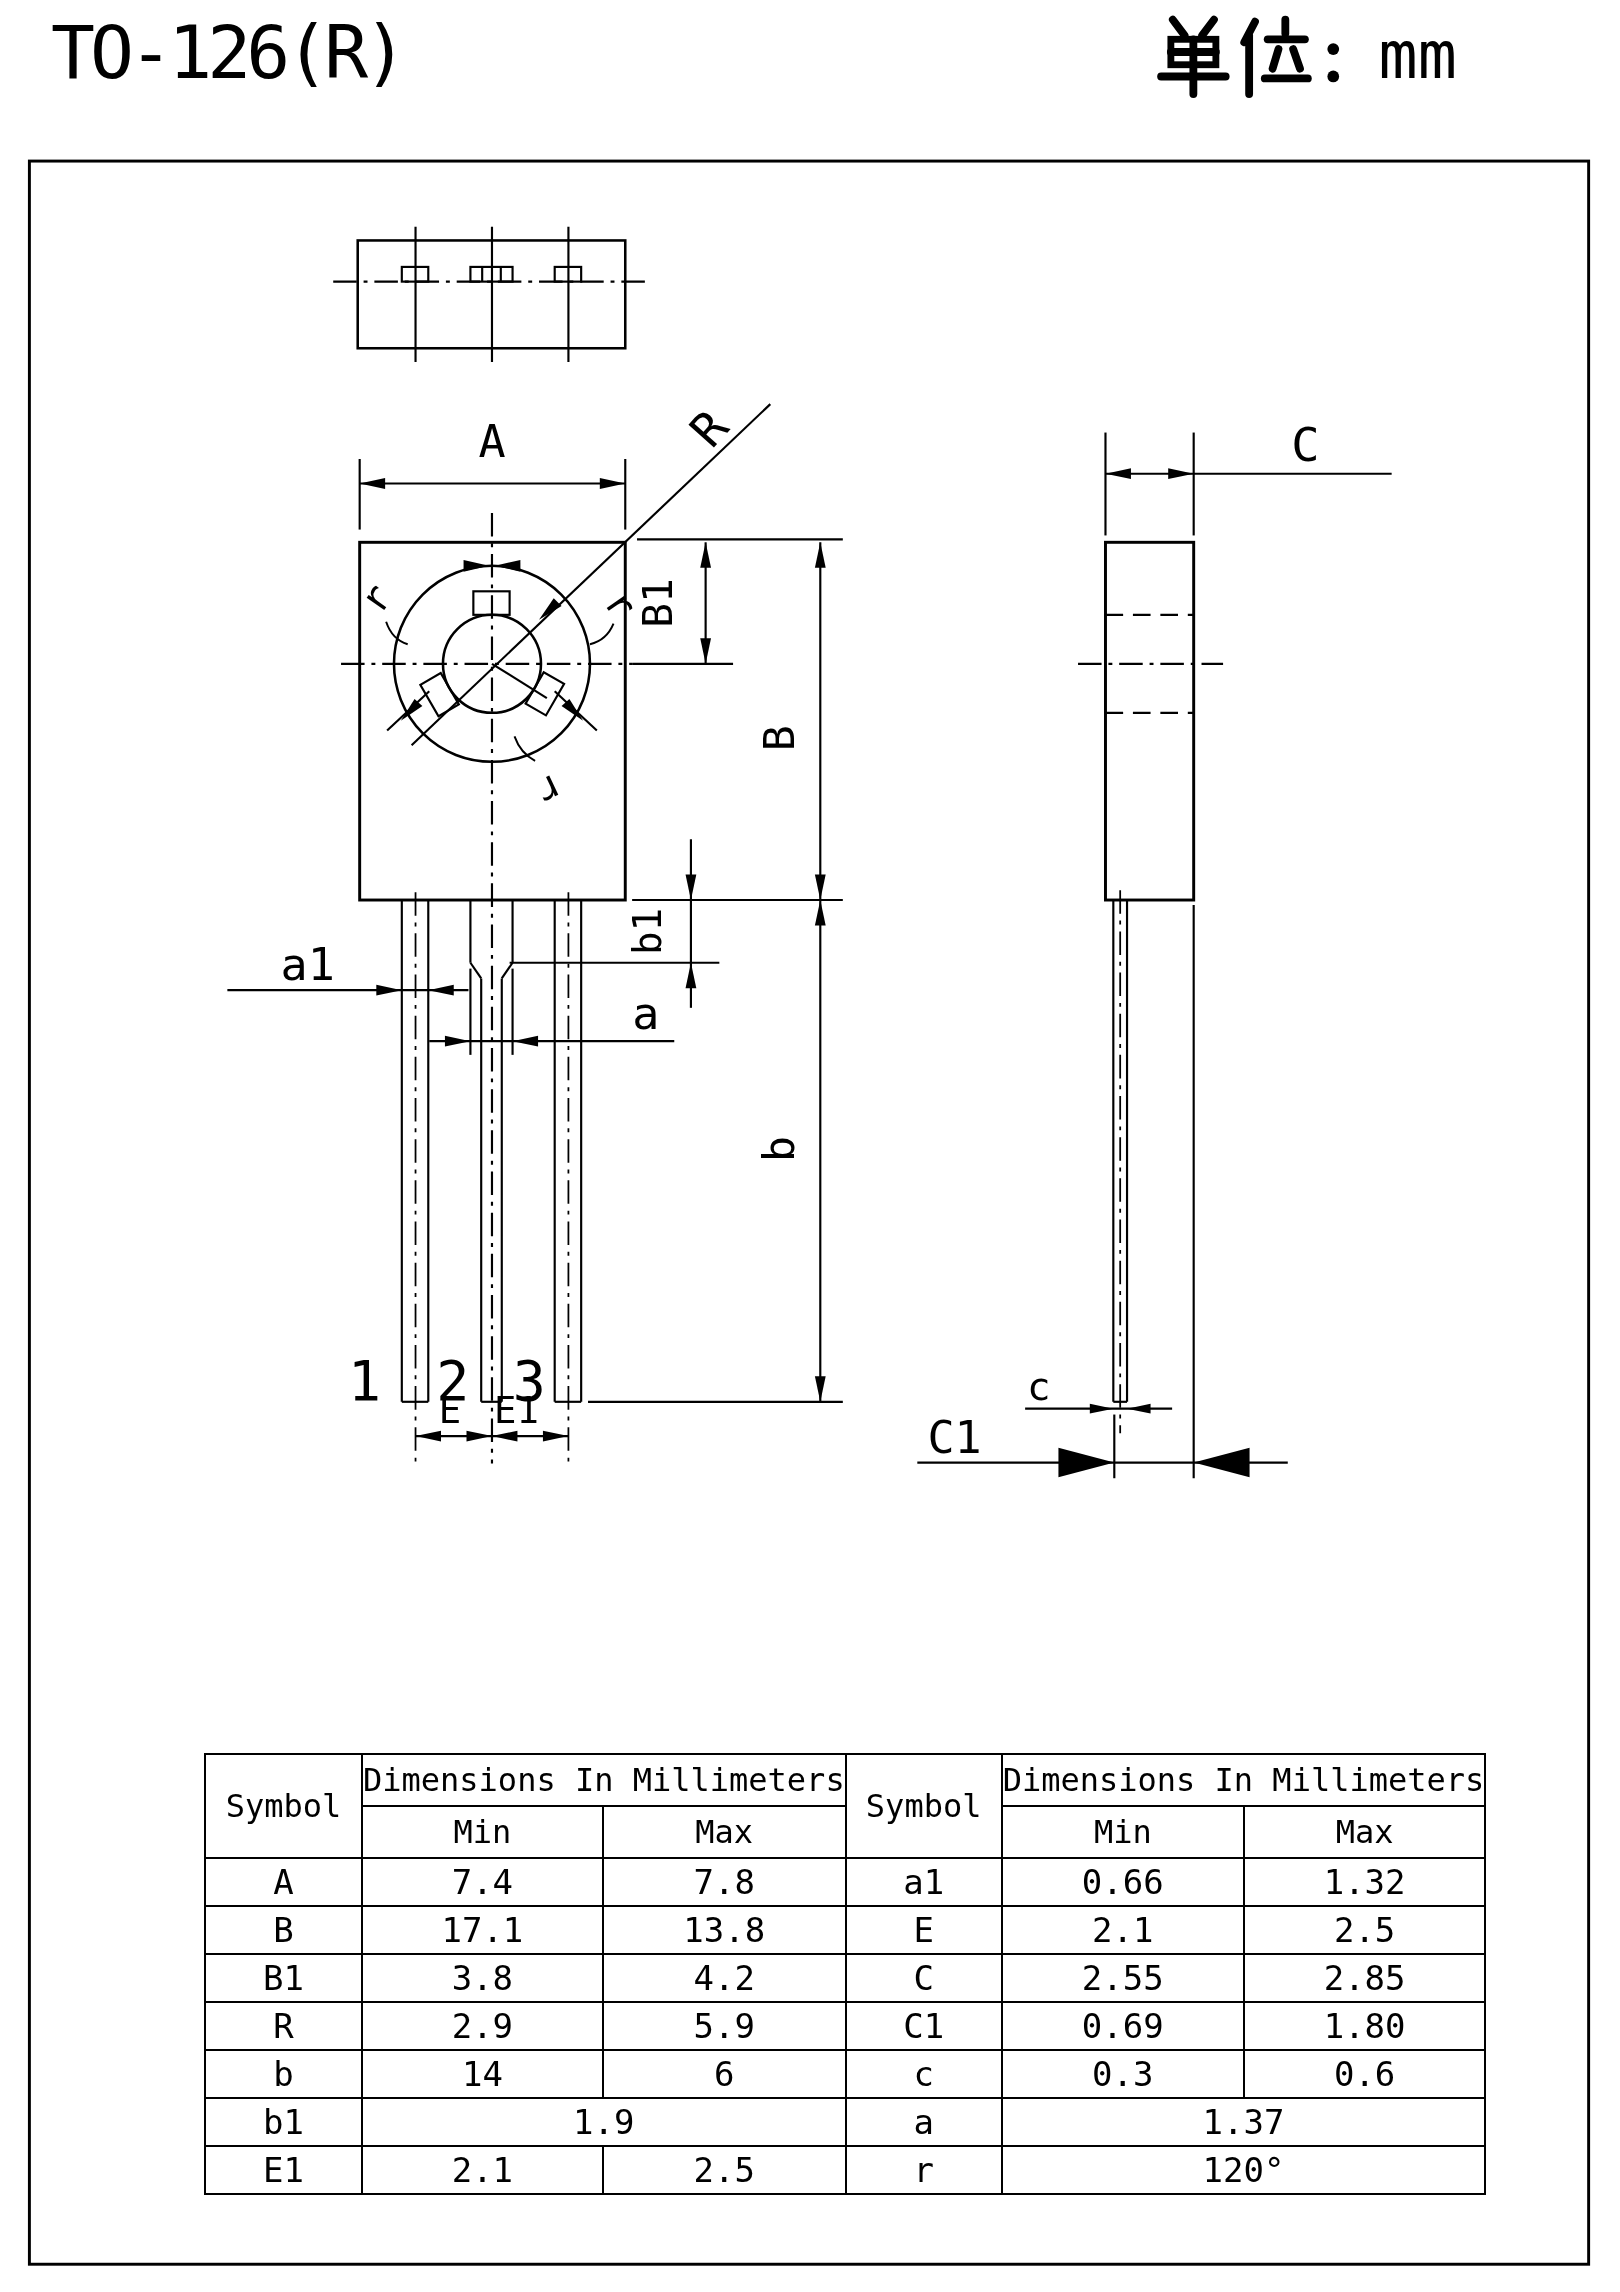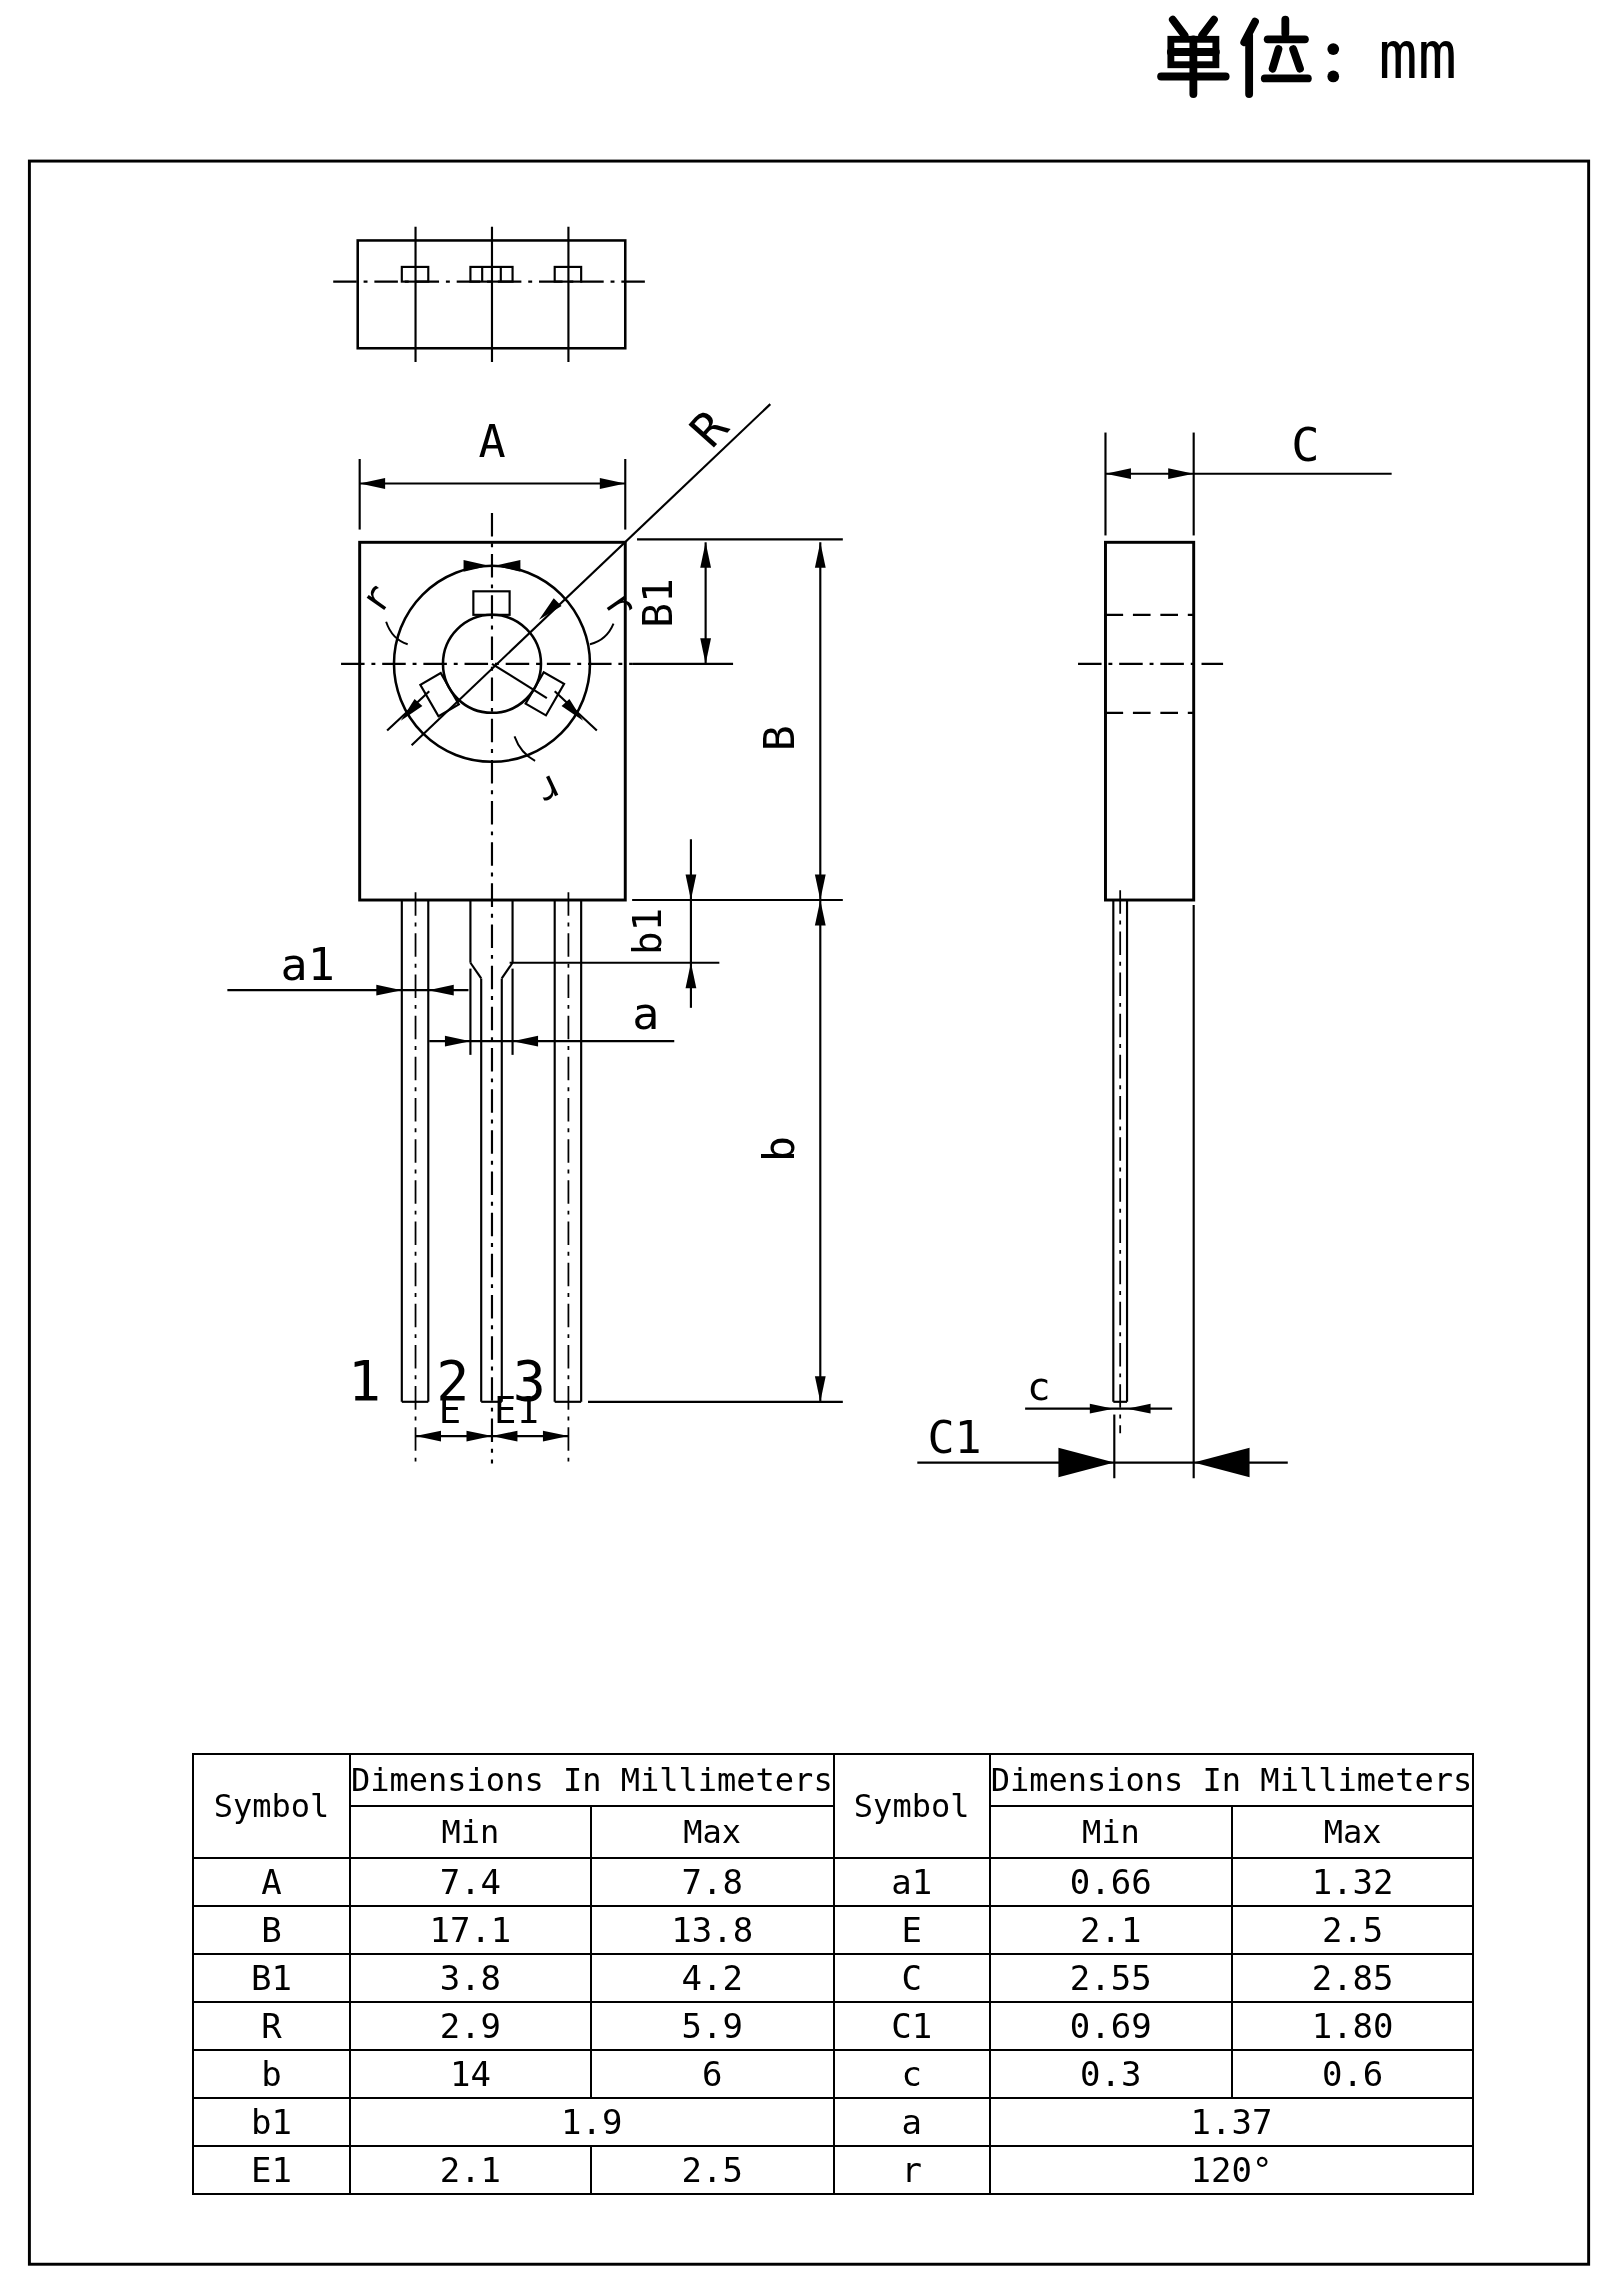--- a/index.html
+++ b/index.html
@@ -5,21 +5,21 @@
   html,body{margin:0;padding:0;background:#fff;}
   .page{position:relative;width:1620px;height:2293px;background:#ffffff;overflow:hidden;
         font-family:"DejaVu Sans Mono",monospace;color:#000;}
   .drawing{position:absolute;left:0;top:0;}
   .title{position:absolute;left:51px;top:9.8px;font-size:73px;letter-spacing:-4.9px;
          font-family:"DejaVu Sans Mono",monospace;color:#000;}
   .unit{position:absolute;left:1157px;top:7.8px;display:flex;align-items:flex-end;}
   .unit .mm{font-size:65px;line-height:84px;margin-left:25.5px;font-family:"DejaVu Sans Mono",monospace;}
   .sr{position:absolute;width:1px;height:1px;overflow:hidden;opacity:0;}
   svg text{font-family:"DejaVu Sans Mono",monospace;fill:#000;}
-  .dim-table{position:absolute;left:192px;top:1753px;border-collapse:collapse;table-layout:fixed;
+  .dim-table{position:absolute;left:204px;top:1753px;border-collapse:collapse;table-layout:fixed;
              font-size:34px;text-align:center;border:2.9px solid #000;}
   .dim-table td{border:2.4px solid #000;padding:0;overflow:hidden;white-space:nowrap;}
   .dim-table tr.h1 td{height:50px;font-size:32px;}
   .dim-table tr.h2 td{height:50px;font-size:32px;margin-left:40px;}
   .dim-table tr.dr td{height:46px;}
 </style>
 </head>
 <body>
 
 <div class="page">
@@ -192,20 +192,21 @@
       <text x="974" y="1482" font-size="46" text-anchor="middle">C1</text>
       <text x="395" y="618" font-size="40" text-anchor="middle" transform="rotate(-55 395 618)">r</text>
       <text x="622" y="624" font-size="40" text-anchor="middle" transform="rotate(55 622 624)">r</text>
       <text x="556" y="793" font-size="40" text-anchor="middle" transform="rotate(155 556 793)">r</text>
       <text x="372" y="1428" font-size="56" text-anchor="middle">1</text>
       <text x="462" y="1428" font-size="56" text-anchor="middle">2</text>
       <text x="540" y="1428" font-size="56" text-anchor="middle">3</text>
     </g>
   </svg>
 
+  <div class="title">TO-126(R)</div>
   <div class="unit">
     <svg width="196" height="90" viewBox="0 0 200 92">
       <g stroke="#000" stroke-width="8" stroke-linecap="round" fill="none">
 
         <path d="M16 12 L28 28"></path>
           <path d="M58 12 L46 28"></path>
         <rect x="14" y="32" width="46" height="26" stroke-width="7"></rect>
         <path d="M14 45 H60"></path>
           <path d="M37 32 V58"></path>
         <path d="M4 70 H70"></path>

